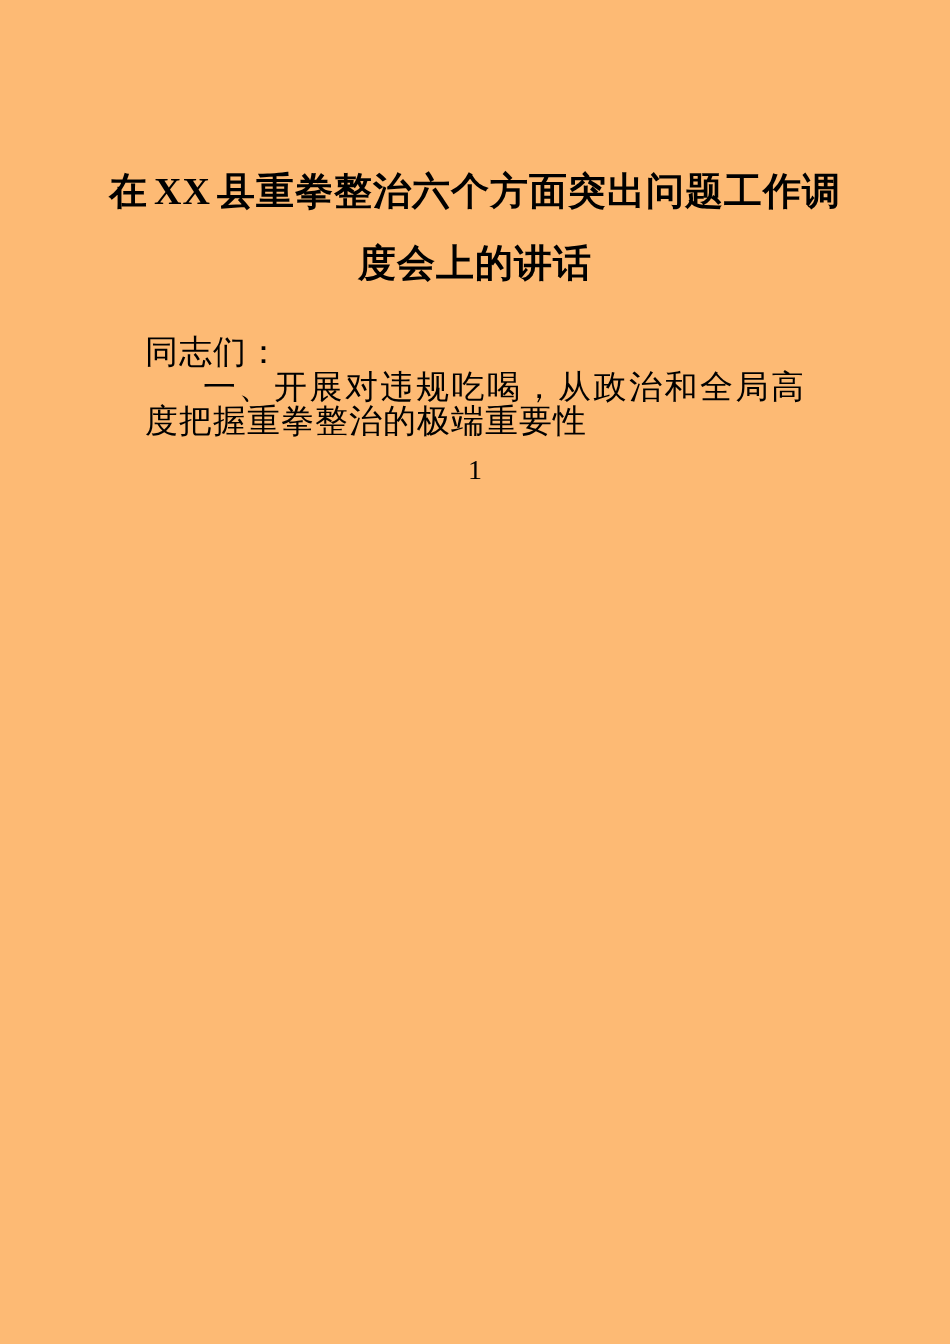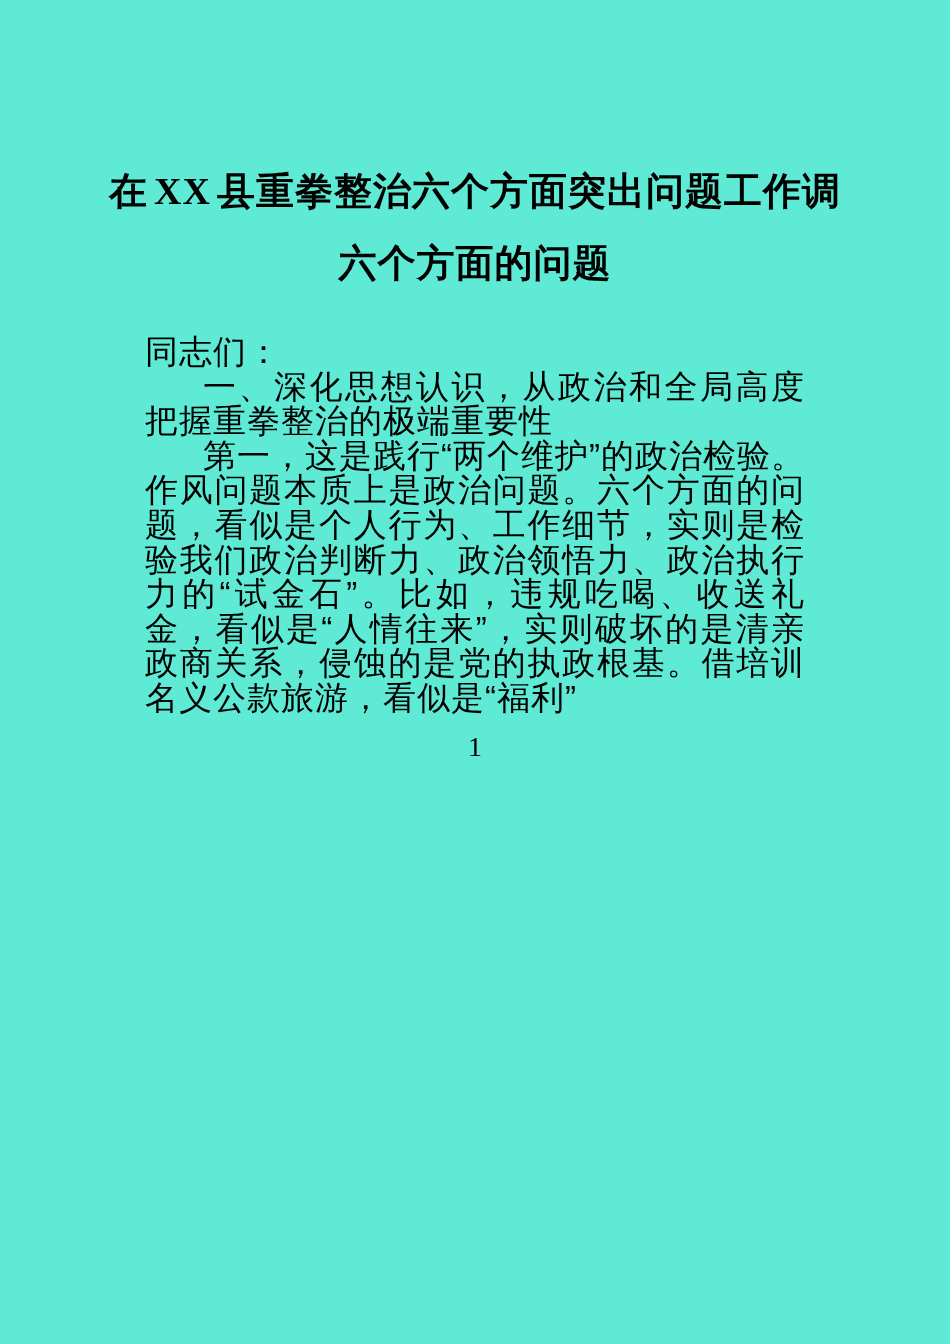--- a/index.html
+++ b/index.html
@@ -4,21 +4,21 @@
 <style>
   html, body {
     margin: 0;
     padding: 0;
     background: #ffffff;
   }
   .page {
     position: relative;
     width: 950px;
     height: 1344px;
-    background: #5eead4;
+    background: #fdba74;
     color: #000000;
     font-family: "Liberation Sans", "DejaVu Sans", sans-serif;
     overflow: hidden;
     box-sizing: border-box;
   }
   .doc-title {
     margin: 0;
     padding-top: 155px;
     font-size: 38px;
     font-weight: 600;
@@ -63,24 +63,23 @@
     color: #000000;
   }
 </style>
 </head>
 <body>
 
 <div class="page">
 
   <h1 class="doc-title">
     <span class="t-line"><span>在</span><span class="latin-serif">XX</span><span>县重拳整治六个方面突出问题工作调</span></span>
-    <span class="t-line">六个方面的问题</span>
+    <span class="t-line">度会上的讲话</span>
   </h1>
 
   <div class="doc-body">
     <p class="salutation">同志们：</p>
-    <p class="section-heading">一、深化思想认识，从政治和全局高度把握重拳整治的极端重要性</p>
-    <p class="para">第一，这是践行“两个维护”的政治检验。作风问题本质上是政治问题。六个方面的问题，看似是个人行为、工作细节，实则是检验我们政治判断力、政治领悟力、政治执行力的“试金石”。比如，违规吃喝、收送礼金，看似是“人情往来”，实则破坏的是清亲政商关系，侵蚀的是党的执政根基。借培训名义公款旅游，看似是“福利”</p>
+    <p class="section-heading">一、开展对违规吃喝，从政治和全局高度把握重拳整治的极端重要性</p>
   </div>
 
   <div class="page-footer">1</div>
 
 </div>
 
 </body></html>

